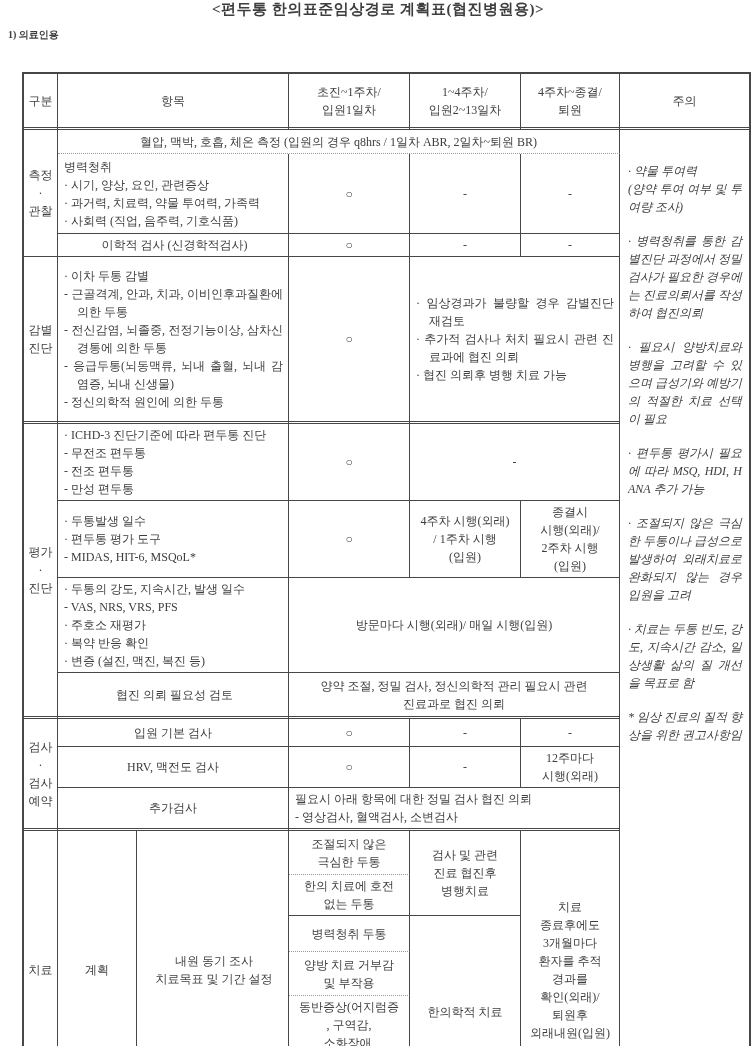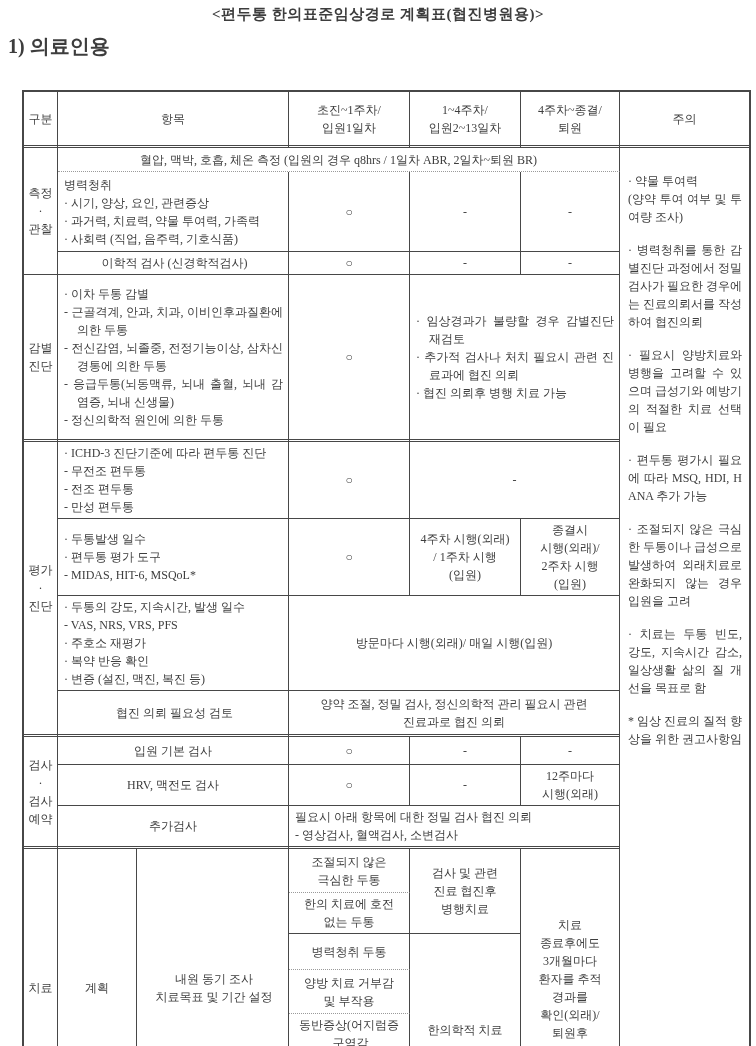--- a/index.html
+++ b/index.html
@@ -1,21 +1,21 @@
 <!DOCTYPE html>
 <html lang="ko"><head>
 <meta charset="utf-8">
 <style>
   html,body{margin:0;padding:0;}
   body{
     width:756px;height:1046px;overflow:hidden;background:#ffffff;
     font-family:"Liberation Serif","DejaVu Serif",serif;color:#3d3d3d;
   }
-  .title{text-align:center;font-size:15px;font-weight:bold;padding-top:5px;letter-spacing:.5px;}
-  .heading{font-size:20px;font-weight:bold;margin:9px 0 0 8px;}
+  .title{text-align:center;font-size:15px;font-weight:bold;letter-spacing:.5px;}
+  .heading{font-size:10px;font-weight:bold;margin:9px 0 0 8px;}
   table{
     border-collapse:separate;border-spacing:0;table-layout:fixed;
     margin:30px 0 0 22px;width:725px;
     border:2px solid #474747;border-bottom:2px dashed #6a6a6a;
   }
   td{
     border-right:1px solid #474747;border-bottom:1px solid #474747;
     font-size:12px;line-height:1.5;padding:2px 4px;
     vertical-align:middle;text-align:center;white-space:pre-line;overflow:hidden;
   }
@@ -24,21 +24,21 @@
   .items{text-align:left;padding-left:6px;padding-right:5px;white-space:normal;}
   .items .ln{padding-left:13px;text-indent:-13px;text-align:justify;word-break:break-all;}
   .bb-double{border-bottom:3px double #474747;}
   .bb-dotted{border-bottom:1px dotted #9a9a9a;text-align:center;}
   .bb-none{border-bottom:none;}
   .br-none{border-right:none;}
   .caution-cell{
     vertical-align:top;text-align:justify;word-break:break-all;
     padding:16px 7px 4px 8px;white-space:normal;
   }
-  .caution-cell .note-p{margin:8px 0 15px 0;white-space:pre-line;text-align:justify;}
+  .caution-cell .note-p{margin:16px 0 15px 0;white-space:pre-line;text-align:justify;font-style:italic;}
   .vlabel{padding:0 1px;}
 </style>
 </head>
 <body>
 
 <div class="title">&lt;편두통 한의표준임상경로 계획표(협진병원용)&gt;</div>
 <div class="heading">1) 의료인용</div>
 
 <table>
   <colgroup>

